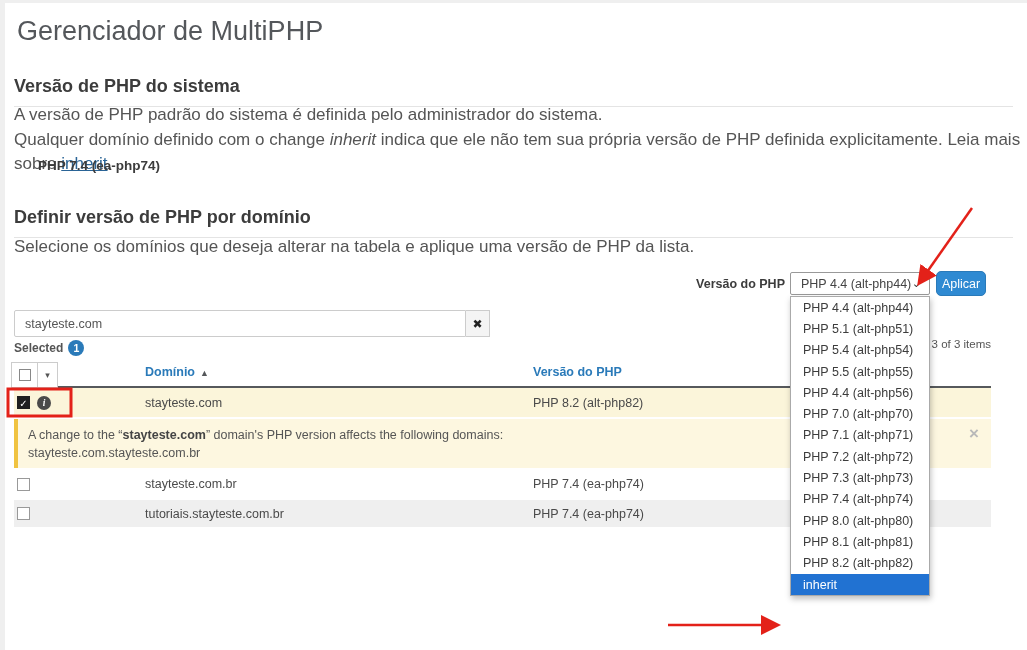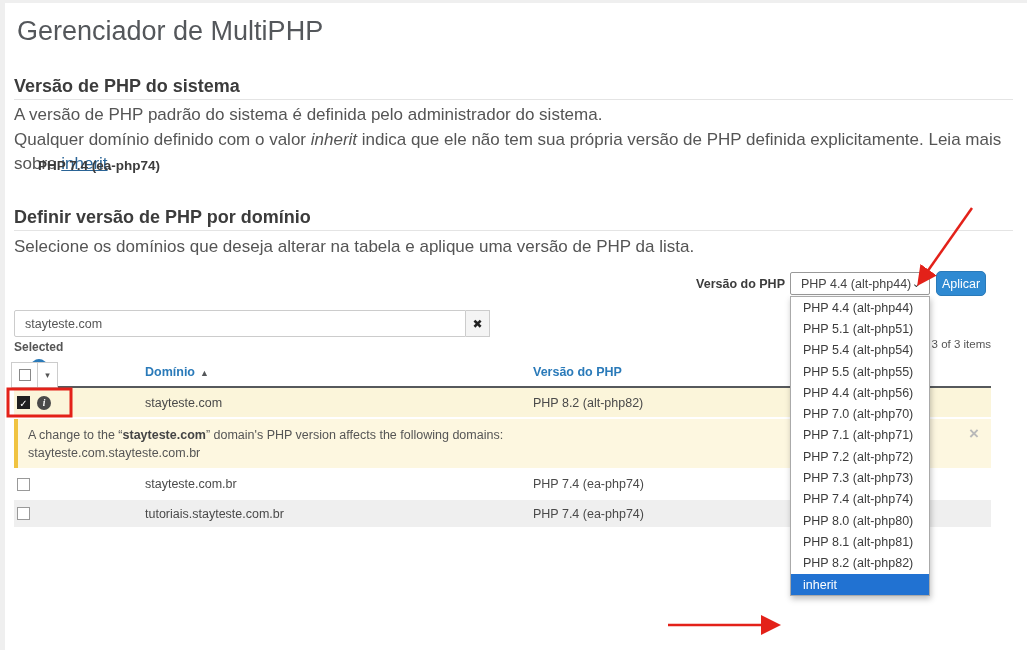--- a/index.html
+++ b/index.html
@@ -6,21 +6,21 @@
   html,body { width:1027px; height:650px; background:#fff; overflow:hidden; }
   body { font-family:"Liberation Sans","DejaVu Sans",sans-serif; color:#555; }
   #stage { position:relative; width:1027px; height:650px; background:#fff; }
 
   .edge-left { position:absolute; left:0; top:0; width:5px; height:650px; background:#efefef; }
   .edge-top  { position:absolute; left:0; top:0; width:1027px; height:3px; background:#efefef; }
 
   .page-title { position:absolute; left:17px; top:16px; font-size:27px; font-weight:400; color:#54575b; }
 
   .section-heading { position:absolute; left:14px; width:999px; font-size:18px; font-weight:700;
-    color:#3c3c3c; padding-bottom:2px; border-bottom:1px solid #e4e4e4; }
+    color:#3c3c3c; padding-bottom:9px; border-bottom:1px solid #e4e4e4; }
   .sec1 { top:76px; } .sec2 { top:207px; }
 
   .desc { position:absolute; left:14px; font-size:17px; line-height:1.45; color:#555; }
   .desc1 { top:103px; }
   .desc em { font-style:italic; }
   .desc a, .inline-link { color:#2a6496; text-decoration:underline; cursor:pointer; }
   .current-php { position:absolute; left:38px; top:158px; font-size:13.5px; font-weight:700; color:#3c3c3c; }
   .desc2 { top:235px; }
 
   .version-label { position:absolute; left:660px; top:277px; width:125px; text-align:right;
@@ -34,21 +34,21 @@
     border:1px solid #2a7ab9; border-radius:5px; color:#fff; font-size:12.5px;
     font-family:inherit; cursor:pointer; }
 
   .search-input { position:absolute; left:14px; top:310px; width:452px; height:27px;
     border:1px solid #ccc; border-radius:2px 0 0 2px; padding:0 10px; font-size:12.5px; color:#555;
     font-family:inherit; }
   .search-clear { position:absolute; left:466px; top:310px; width:24px; height:27px;
     border:1px solid #ccc; border-left:none; background:#f4f4f4; display:flex; align-items:center;
     justify-content:center; font-size:12px; color:#222; font-weight:700; cursor:pointer; }
 
-  .selected-wrap { position:absolute; left:14px; top:340px; display:flex; align-items:center; gap:5px;flex-direction:column; }
+  .selected-wrap { position:absolute; left:14px; top:340px; display:flex; align-items:center; gap:5px; }
   .selected-label { font-size:12px; font-weight:700; color:#555; }
   .selected-badge { width:16px; height:16px; border-radius:50%; background:#2a7ab9; color:#fff;
     font-size:10.5px; font-weight:700; display:flex; align-items:center; justify-content:center; }
 
   .pagination { position:absolute; left:840px; top:338px; width:151px; text-align:right;
     font-size:11.5px; color:#555; }
 
   .thead { position:absolute; left:14px; top:356px; width:977px; height:32px;
     border-bottom:2px solid #56595c; }
   .cb-group { position:absolute; left:-3px; top:6px; display:flex; }
@@ -98,21 +98,21 @@
 
 <div id="stage">
   <div class="edge-left"></div>
   <div class="edge-top"></div>
 
   <h1 class="page-title">Gerenciador de MultiPHP</h1>
 
   <h2 class="section-heading sec1">Versão de PHP do sistema</h2>
   <div class="desc desc1">
     <span>A versão de PHP padrão do sistema é definida pelo administrador do sistema.</span><br>
-    <span>Qualquer domínio definido com o valor </span><em>inherit</em><span> indica que ele não tem sua própria versão de PHP definida explicitamente. Leia mais sobre </span><a class="inline-link">inherit</a><span>.</span>
+    <span>Qualquer domínio definido com o change </span><em>inherit</em><span> indica que ele não tem sua própria versão de PHP definida explicitamente. Leia mais sobre </span><a class="inline-link">inherit</a><span>.</span>
   </div>
   <div class="current-php">PHP 7.4 (ea-php74)</div>
 
   <h2 class="section-heading sec2">Definir versão de PHP por domínio</h2>
   <div class="desc desc2">Selecione os domínios que deseja alterar na tabela e aplique uma versão de PHP da lista.</div>
 
   <div class="version-label">Versão do PHP</div>
   <div class="select-box">
     <span class="sel-text">PHP 4.4 (alt-php44)</span>
     <span class="caret">⌄</span>

